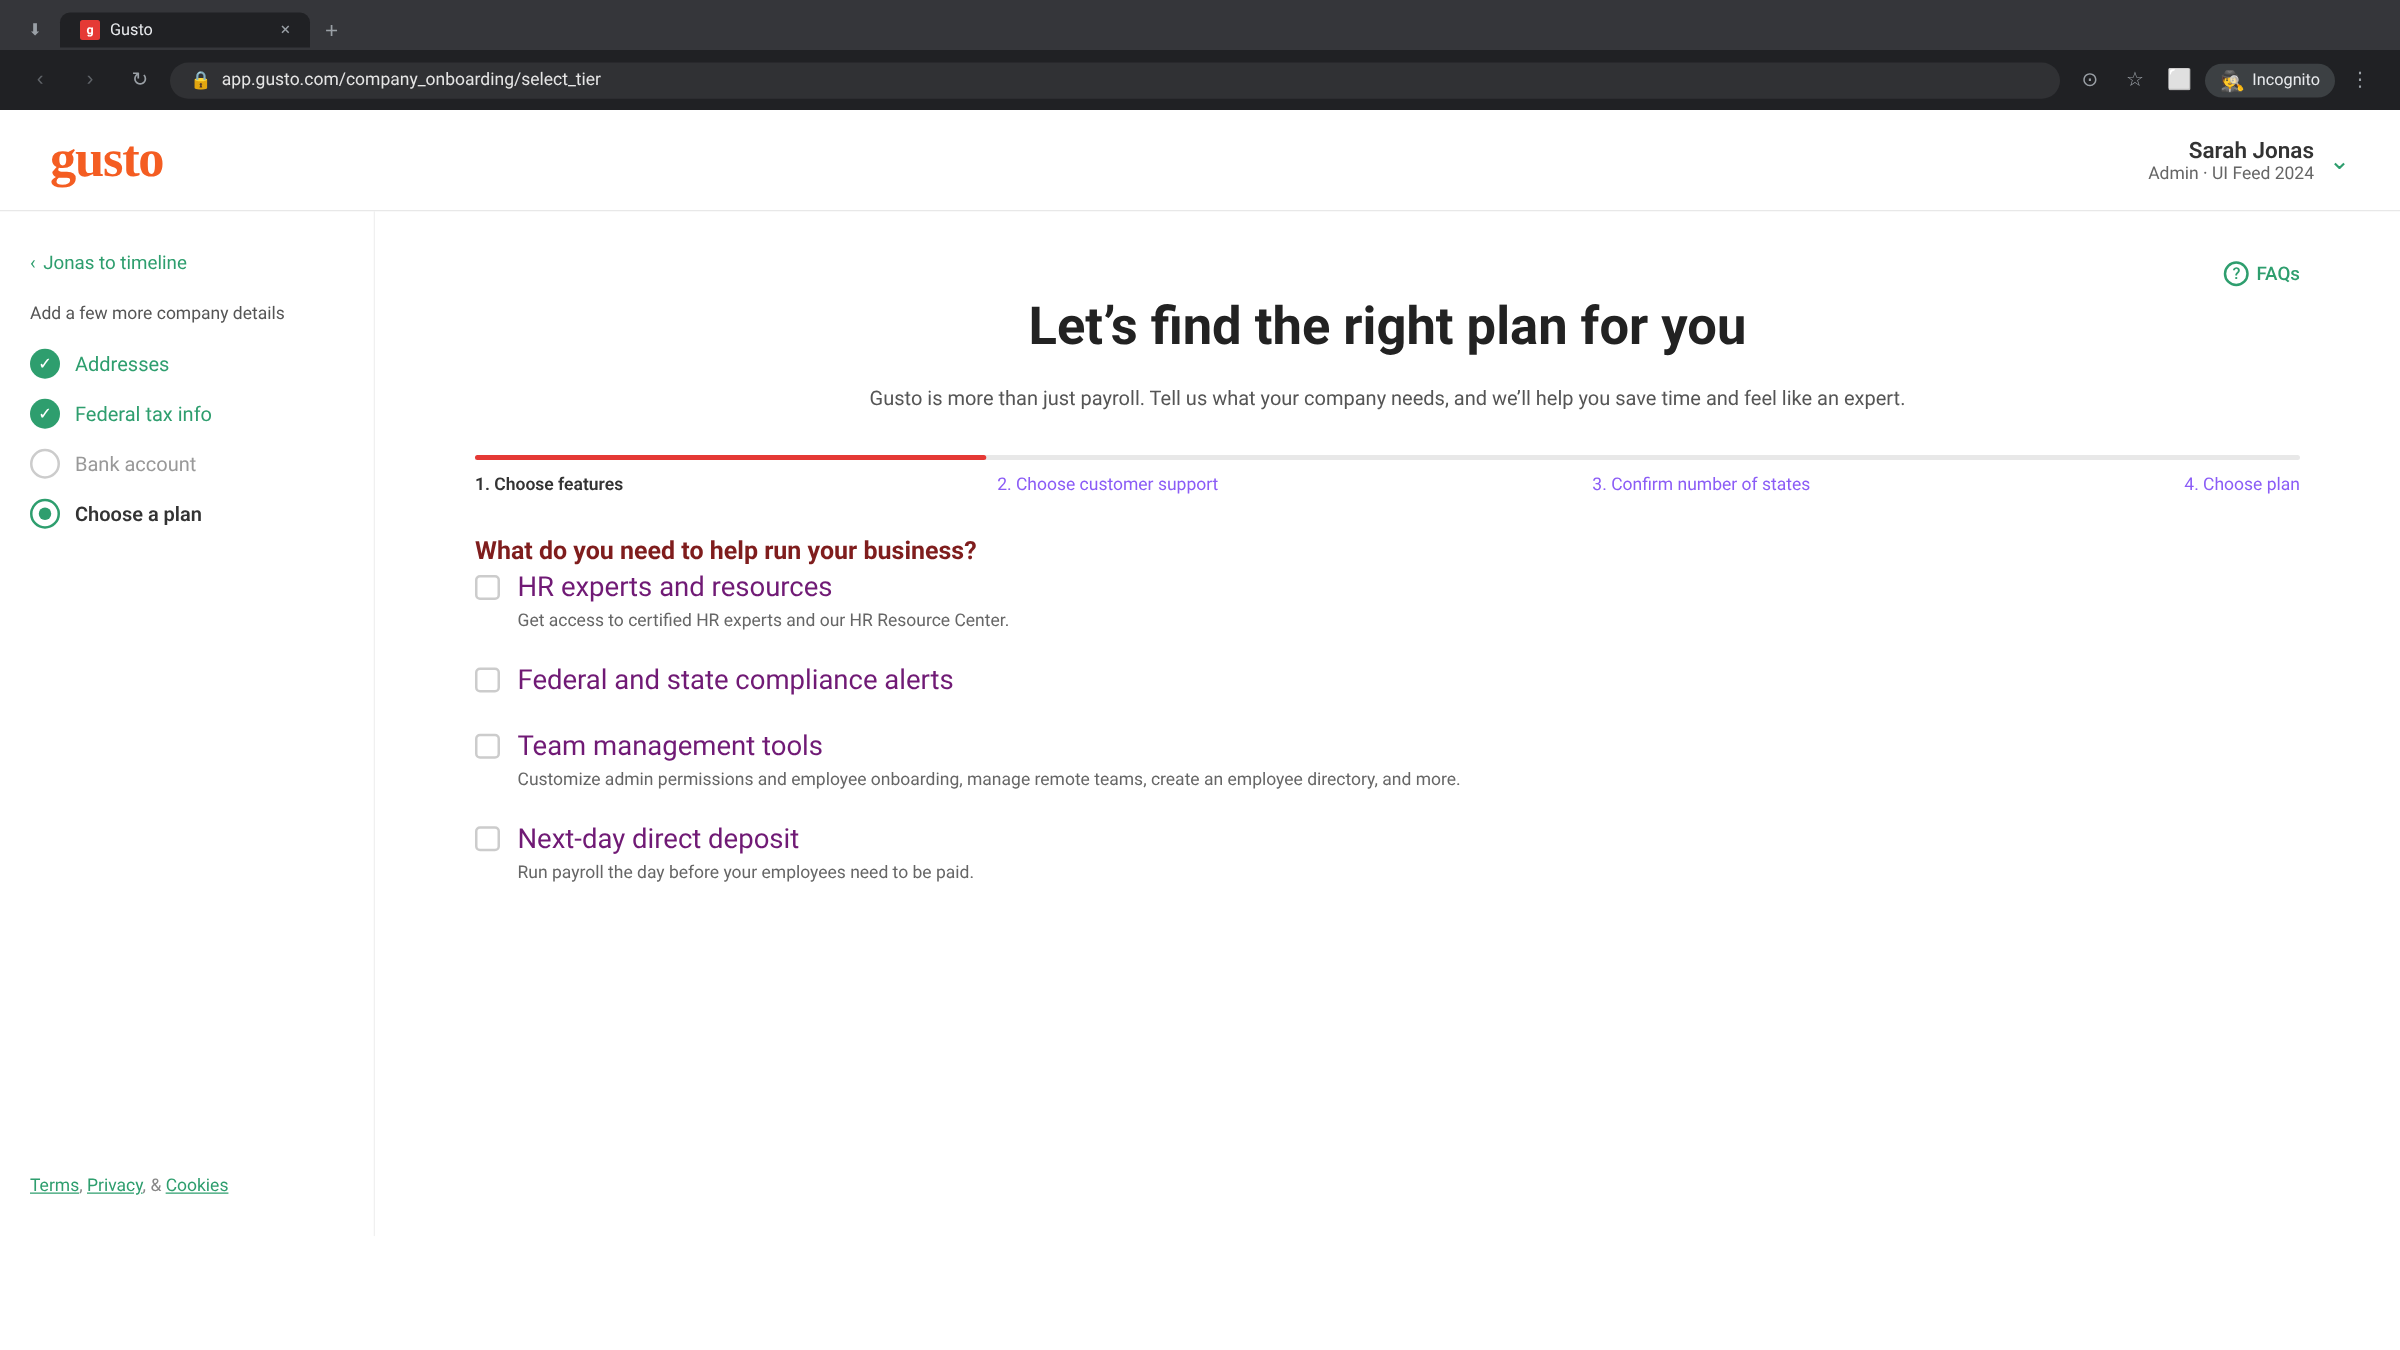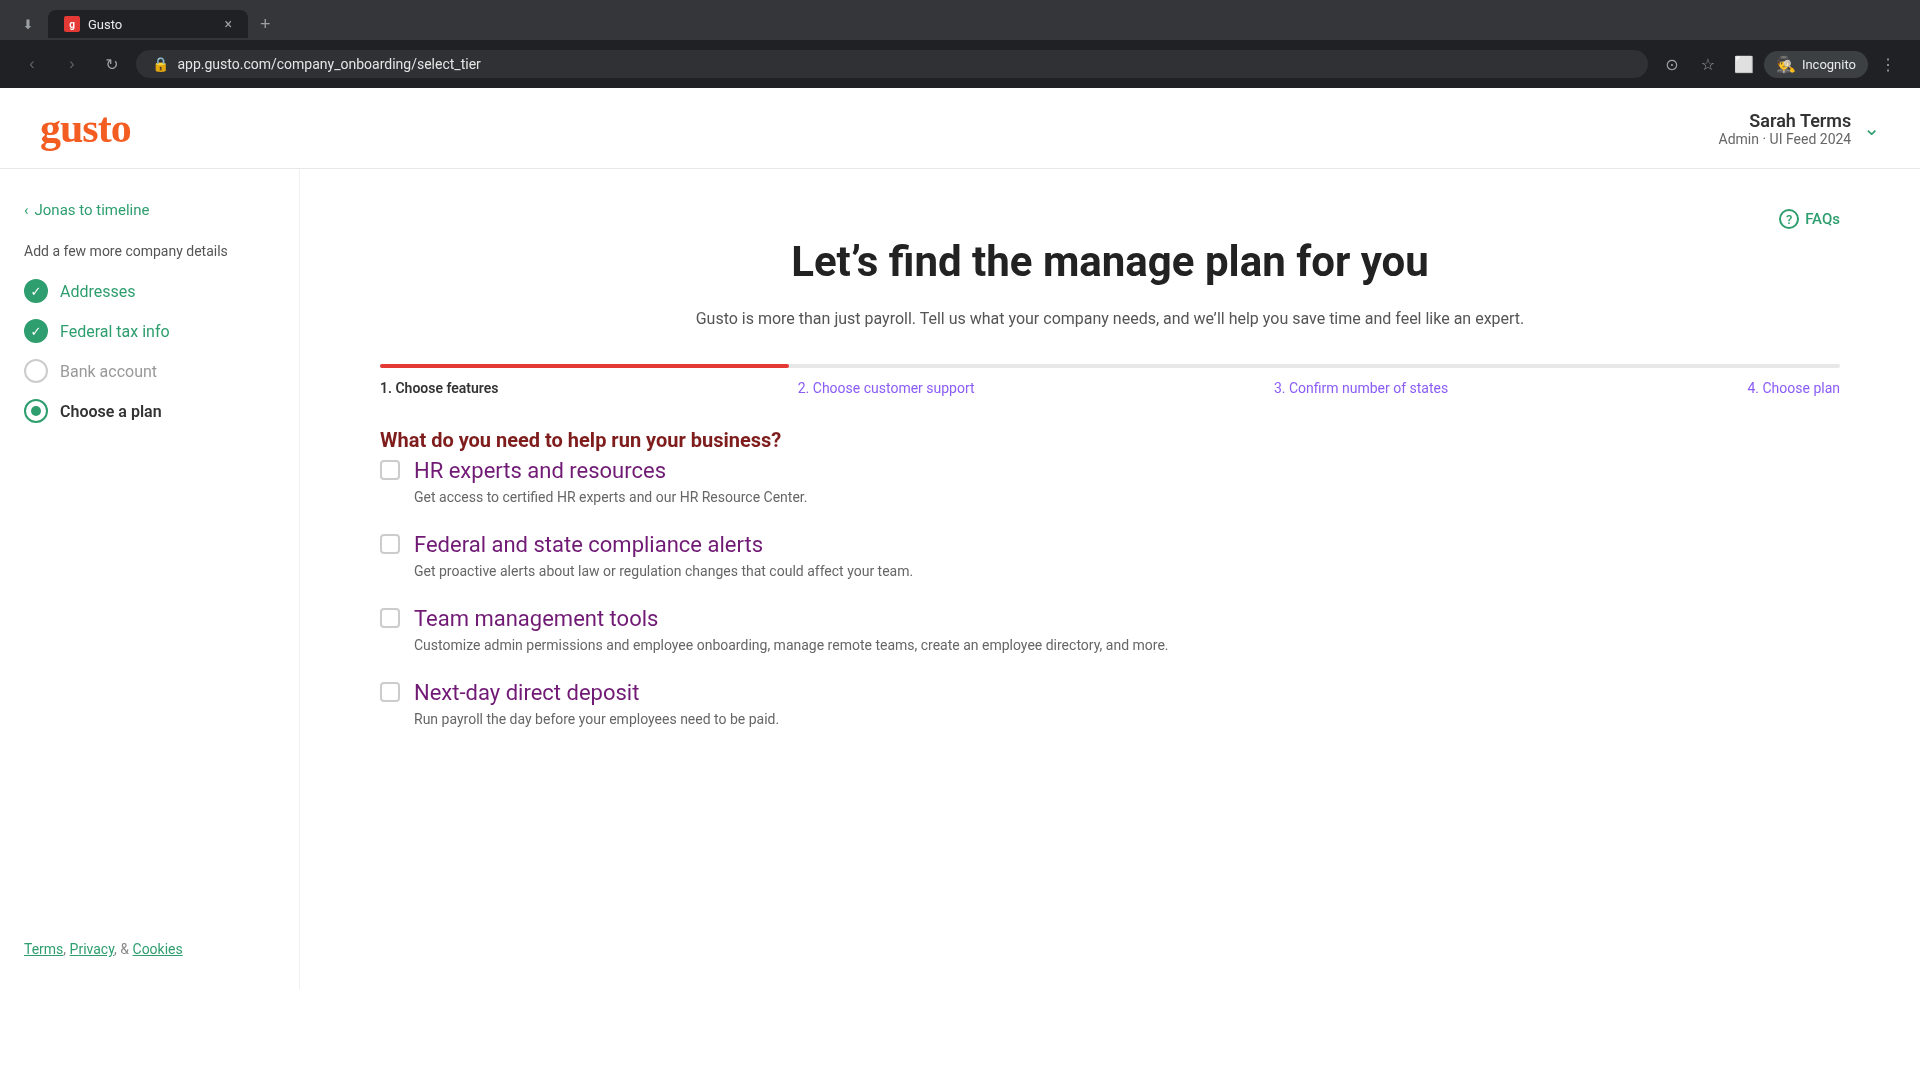--- a/index.html
+++ b/index.html
@@ -122,21 +122,21 @@
     </div>
   </div>
 </div>
 
 <div class="app">
 
   <div class="app-header">
     <div class="gusto-logo">gusto</div>
     <div class="user-info">
       <div class="user-details">
-        <div class="user-name">Sarah Terms</div>
+        <div class="user-name">Sarah Jonas</div>
         <div class="user-role">Admin · UI Feed 2024</div>
       </div>
       <span class="dropdown-arrow">⌄</span>
     </div>
   </div>
 
   <div class="main-layout">
 
     <div class="sidebar">
       <a class="back-link">
@@ -173,21 +173,21 @@
 
     <div class="content-area">
 
       <div class="faq-area">
         <a class="faq-link">
           <span style="width:20px;height:20px;border-radius:50%;border:2px solid #2e9e6e;display:inline-flex;align-items:center;justify-content:center;font-size:13px;color:#2e9e6e;">?</span>
           <span>FAQs</span>
         </a>
       </div>
 
-      <h1 class="page-title">Let’s find the manage plan for you</h1>
+      <h1 class="page-title">Let’s find the right plan for you</h1>
       <p class="page-subtitle">Gusto is more than just payroll. Tell us what your company needs, and we’ll help you save time and feel like an expert.</p>
 
       <div class="progress-container">
         <div class="progress-bar">
           <div class="progress-fill"></div>
         </div>
         <div class="progress-steps">
           <span class="progress-step active">1. Choose features</span>
           <span class="progress-step inactive">2. Choose customer support</span>
           <span class="progress-step inactive">3. Confirm number of states</span>
@@ -207,21 +207,20 @@
               <div class="checkbox-desc">Get access to certified HR experts and our HR Resource Center.</div>
             </div>
           </div>
         </div>
 
         <div class="checkbox-item">
           <div class="checkbox-row">
             <div class="checkbox-box"></div>
             <div>
               <div class="checkbox-label">Federal and state compliance alerts</div>
-              <div class="checkbox-desc">Get proactive alerts about law or regulation changes that could affect your team.</div>
             </div>
           </div>
         </div>
 
         <div class="checkbox-item">
           <div class="checkbox-row">
             <div class="checkbox-box"></div>
             <div>
               <div class="checkbox-label">Team management tools</div>
               <div class="checkbox-desc">Customize admin permissions and employee onboarding, manage remote teams, create an employee directory, and more.</div>

